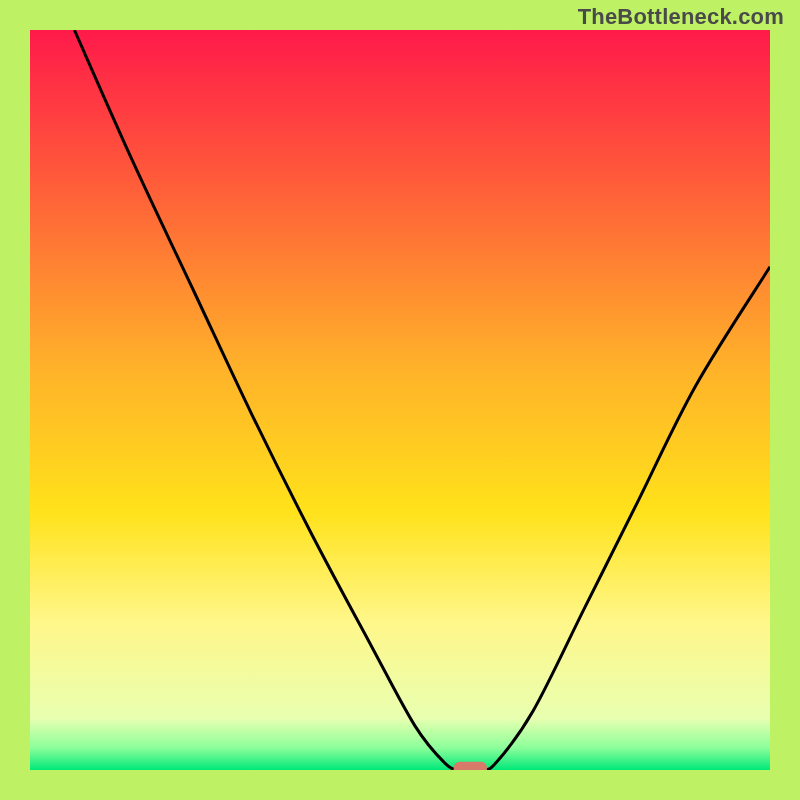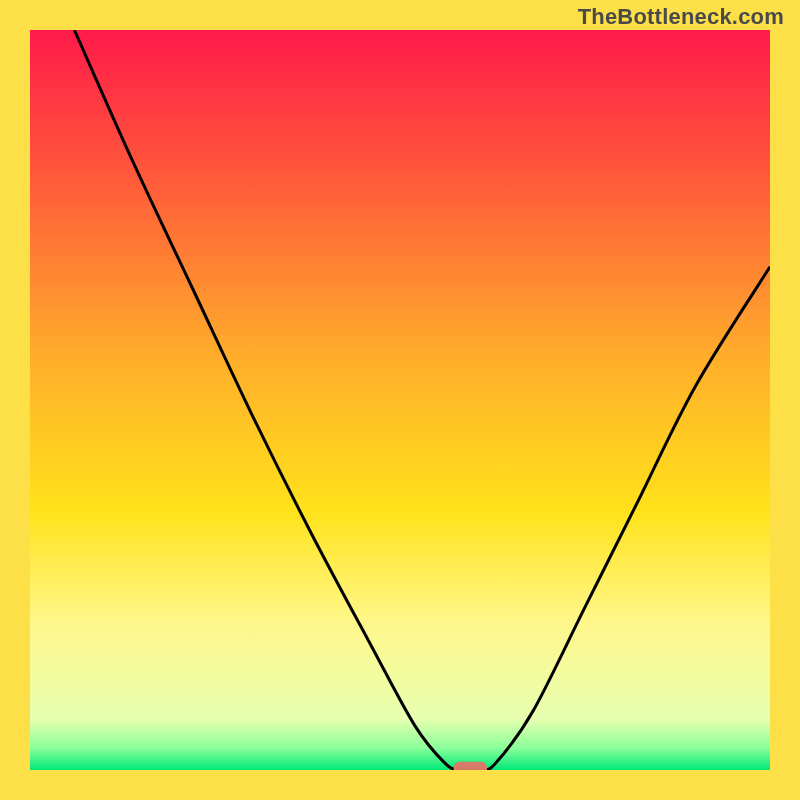--- a/index.html
+++ b/index.html
@@ -8,21 +8,21 @@
     width: 800px;
     height: 800px;
     background: #000;
     font-family: Arial, Helvetica, sans-serif;
     overflow: hidden;
   }
   .frame {
     position: relative;
     width: 800px;
     height: 800px;
-    background: #fde047;
+    background: #bef264;
   }
   .watermark {
     position: absolute;
     top: 4px;
     right: 16px;
     color: #4a4a4a;
     font-size: 22px;
     font-weight: 600;
     letter-spacing: 0.2px;
     user-select: none;

